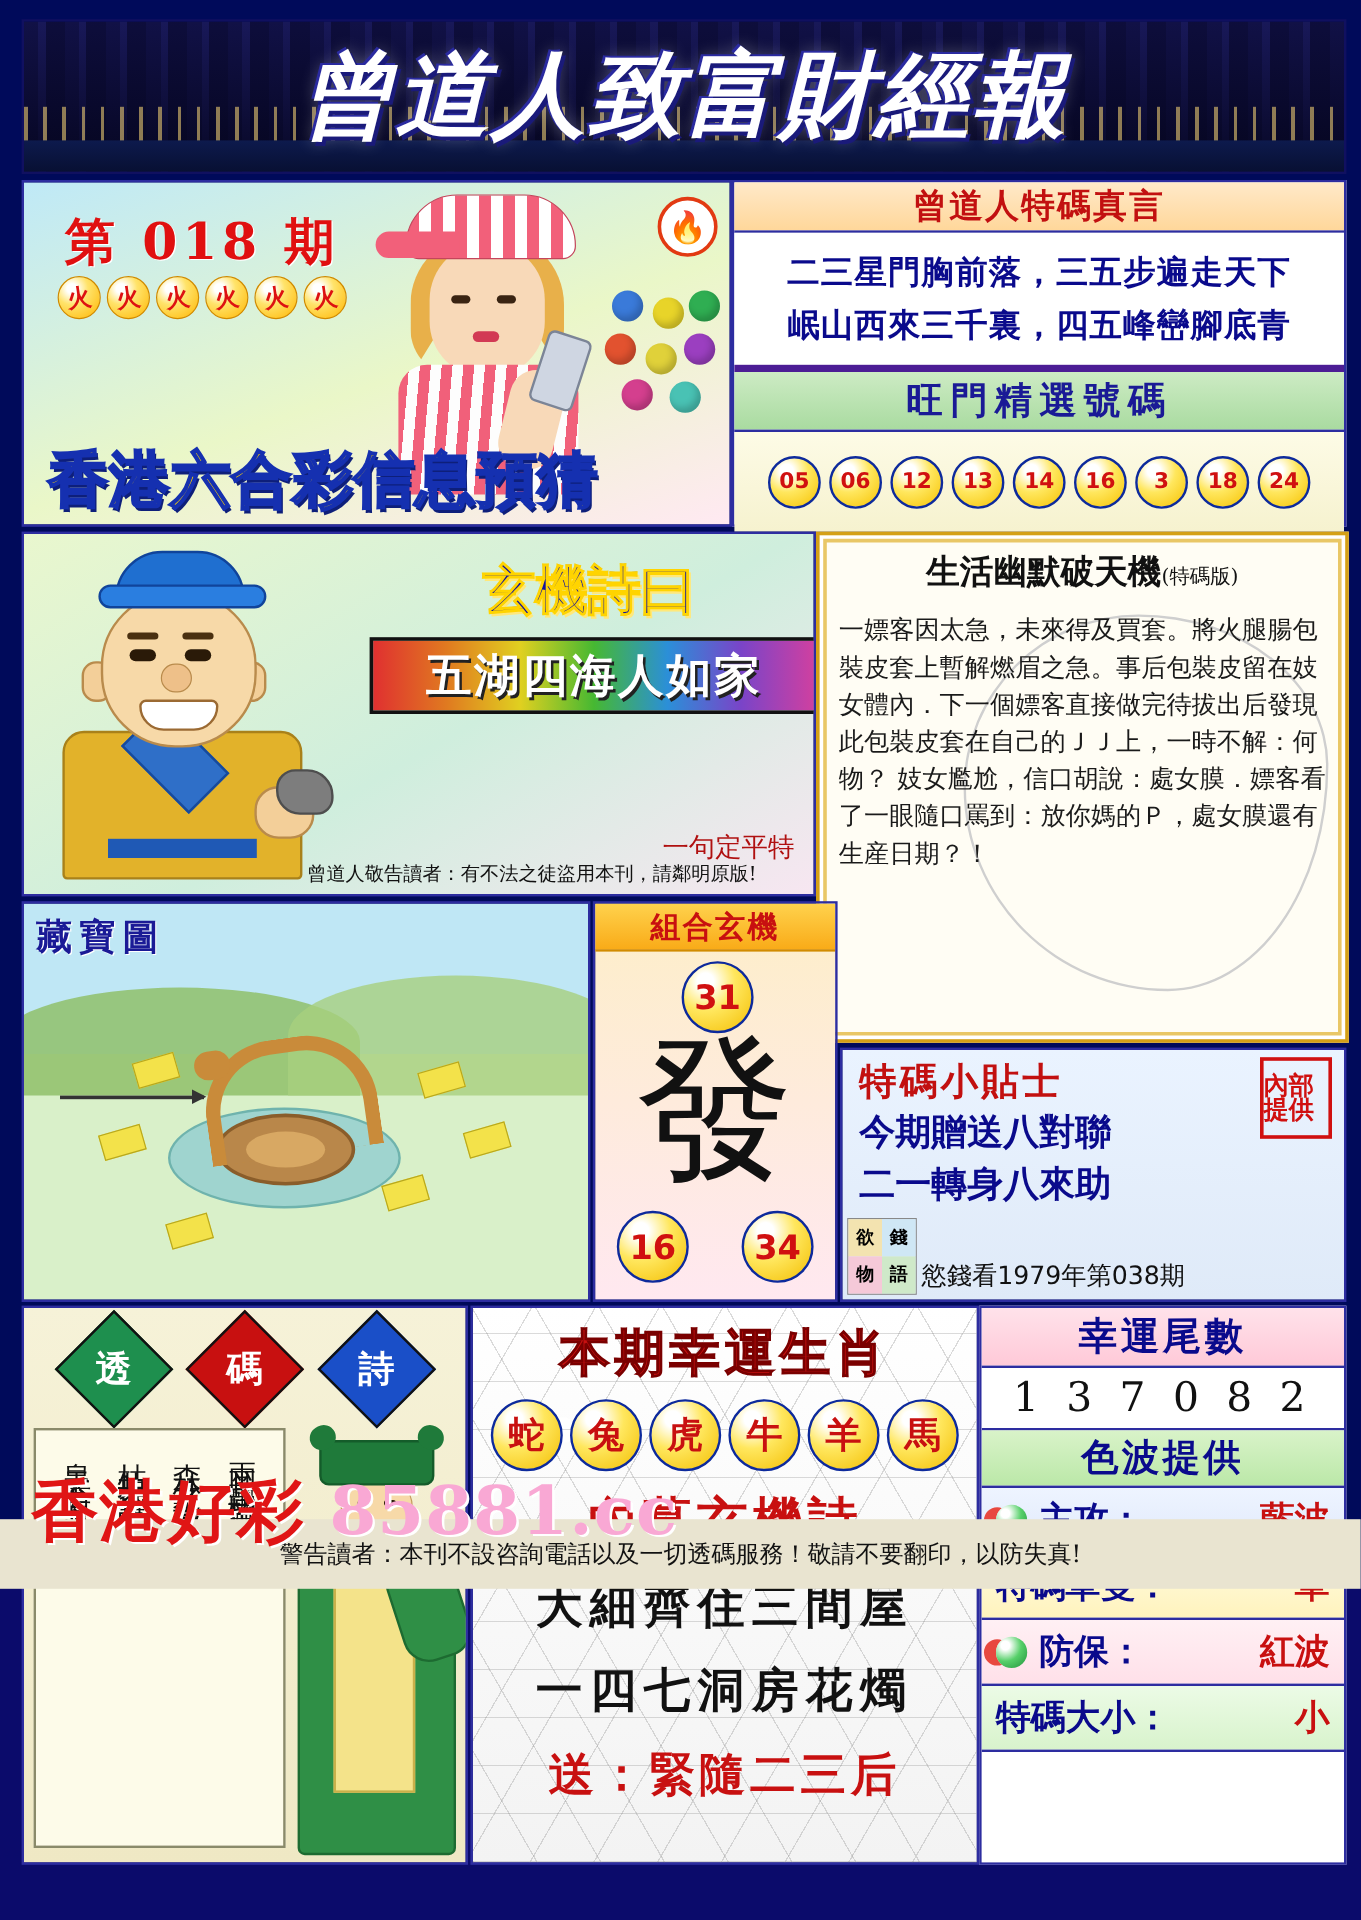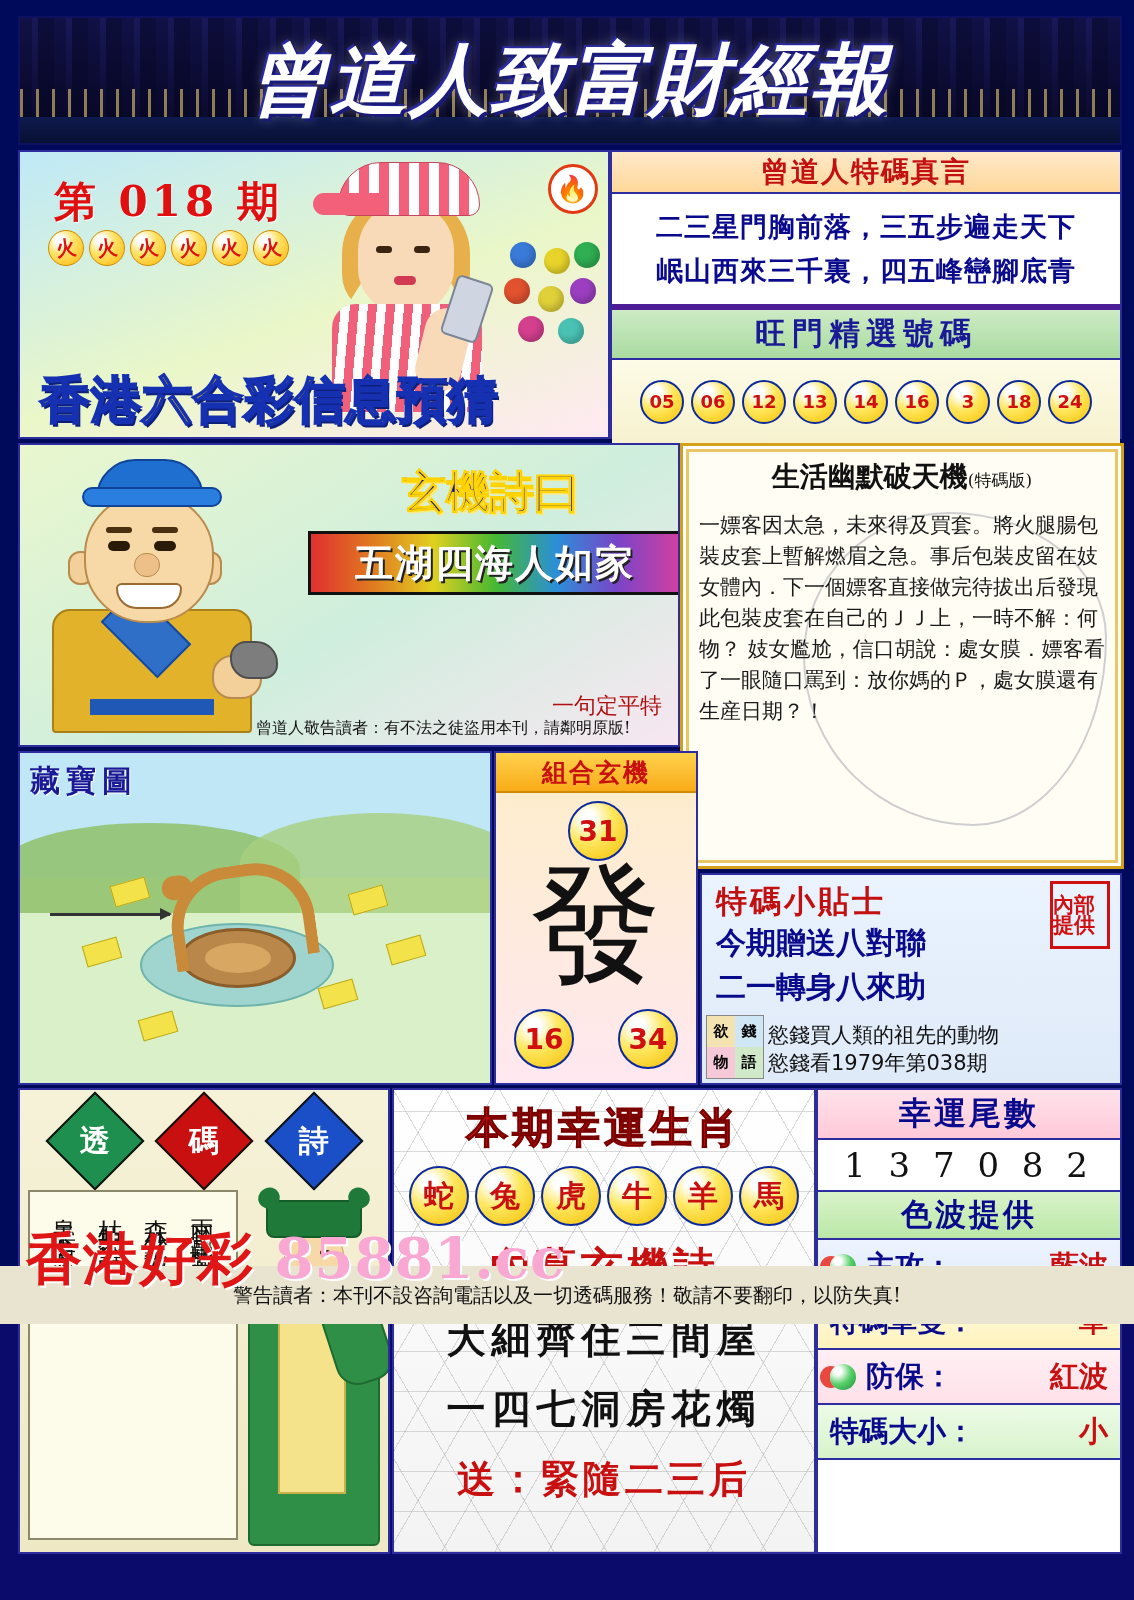--- a/index.html
+++ b/index.html
@@ -617,21 +617,20 @@
       </div>
       <div class="tips-l1">今期贈送八對聯</div>
       <div class="tips-l2">二一轉身八來助</div>
       <div class="yuqian">
         <div class="yq1">欲</div>
         <div class="yq2">錢</div>
         <div class="yq3">物</div>
         <div class="yq4">語</div>
       </div>
       <div class="tips-bottom">
-        <div>慾錢買人類的祖先的動物</div>
         <div>慾錢看1979年第038期</div>
       </div>
     </div>
   </div>
 
   <div class="band4">
 
     <div class="toucode">
       <div class="diamonds">
         <div class="dia d1">

